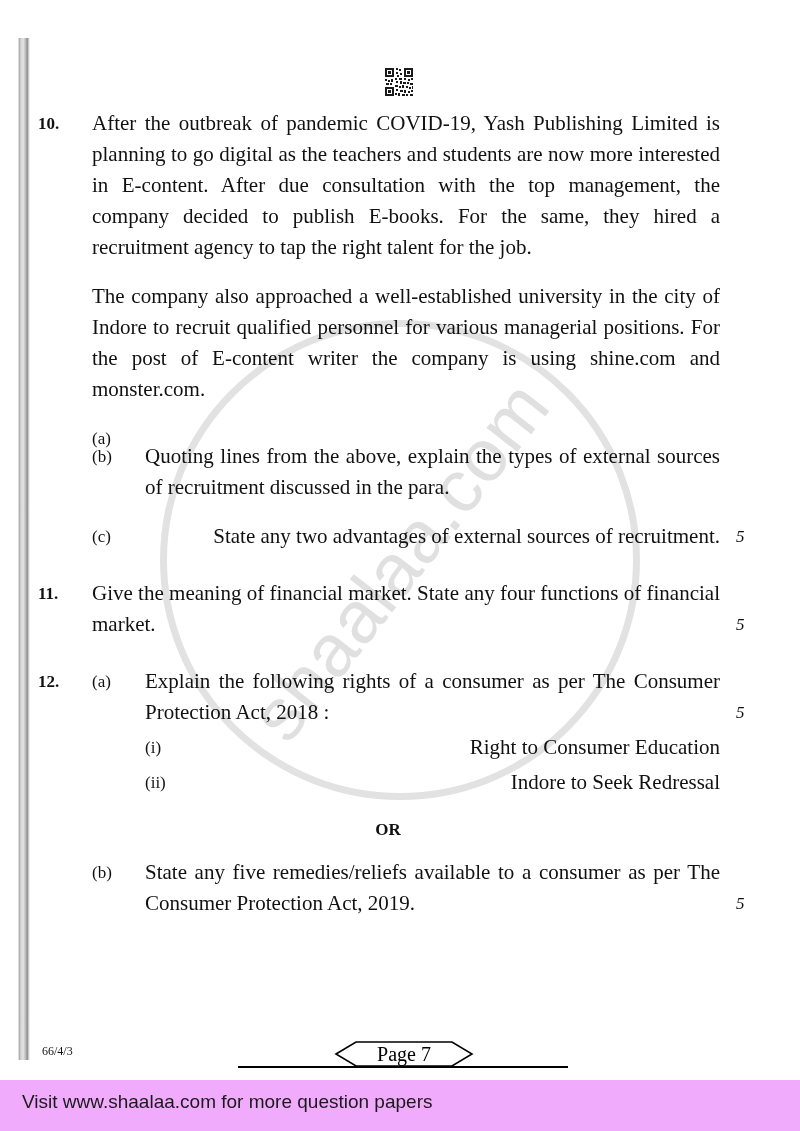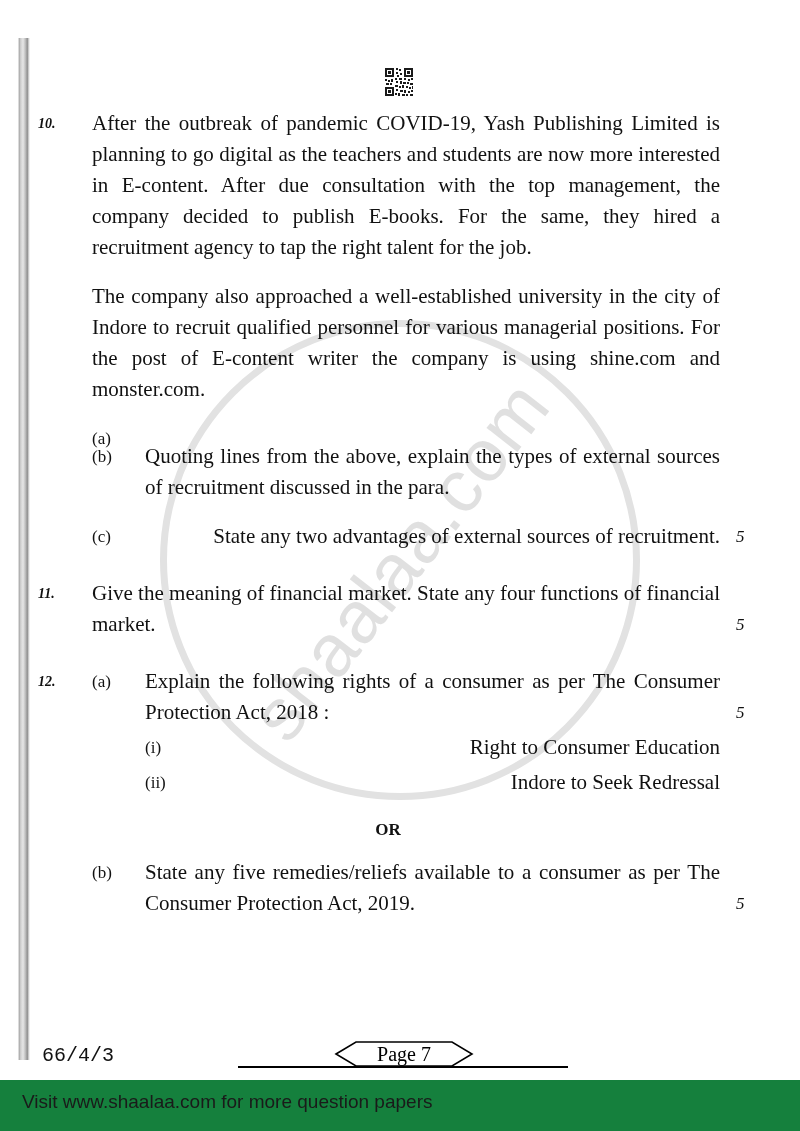--- a/index.html
+++ b/index.html
@@ -105,23 +105,22 @@
   .q {
     position: relative;
     margin: 0 0 4px 0;
   }
   .qnum {
     position: absolute;
     left: 38px;
     top: 0;
     width: 44px;
     font-weight: bold;
-    font-size: 14px;
-    line-height: 31px;
-    font-style: italic;
+    font-size: 17px;
+    line-height: 31px;
   }
   .sublabel {
     position: absolute;
     top: 0;
     width: 46px;
     font-size: 17px;
     line-height: 31px;
   }
   .sublabel.lvl1 { left: 92px; }
   .sublabel.lvl2 { left: 145px; }
@@ -168,22 +167,22 @@
     left: 0;
     top: 1034px;
     width: 800px;
     height: 46px;
     z-index: 5;
   }
   #paper-code {
     position: absolute;
     left: 42px;
     top: 10px;
-    font-size: 20px;
-    font-family: Liberation Mono, monospace;
+    font-size: 12px;
+    font-family: Liberation Serif, serif;
   }
   #footer-rule {
     position: absolute;
     left: 238px;
     top: 32px;
     width: 330px;
     height: 2px;
     background: #000000;
   }
   #page-badge {
@@ -207,21 +206,21 @@
     color: #000;
   }
 
   
   #attribution {
     position: absolute;
     left: 0;
     top: 1080px;
     width: 800px;
     height: 51px;
-    background: #15803d;
+    background: #f0abfc;
     z-index: 7;
   }
   #attribution span {
     position: absolute;
     left: 22px;
     top: 11px;
     font-family: "Liberation Sans", "DejaVu Sans", sans-serif;
     font-size: 19px;
     color: #1a1a1a;
   }

